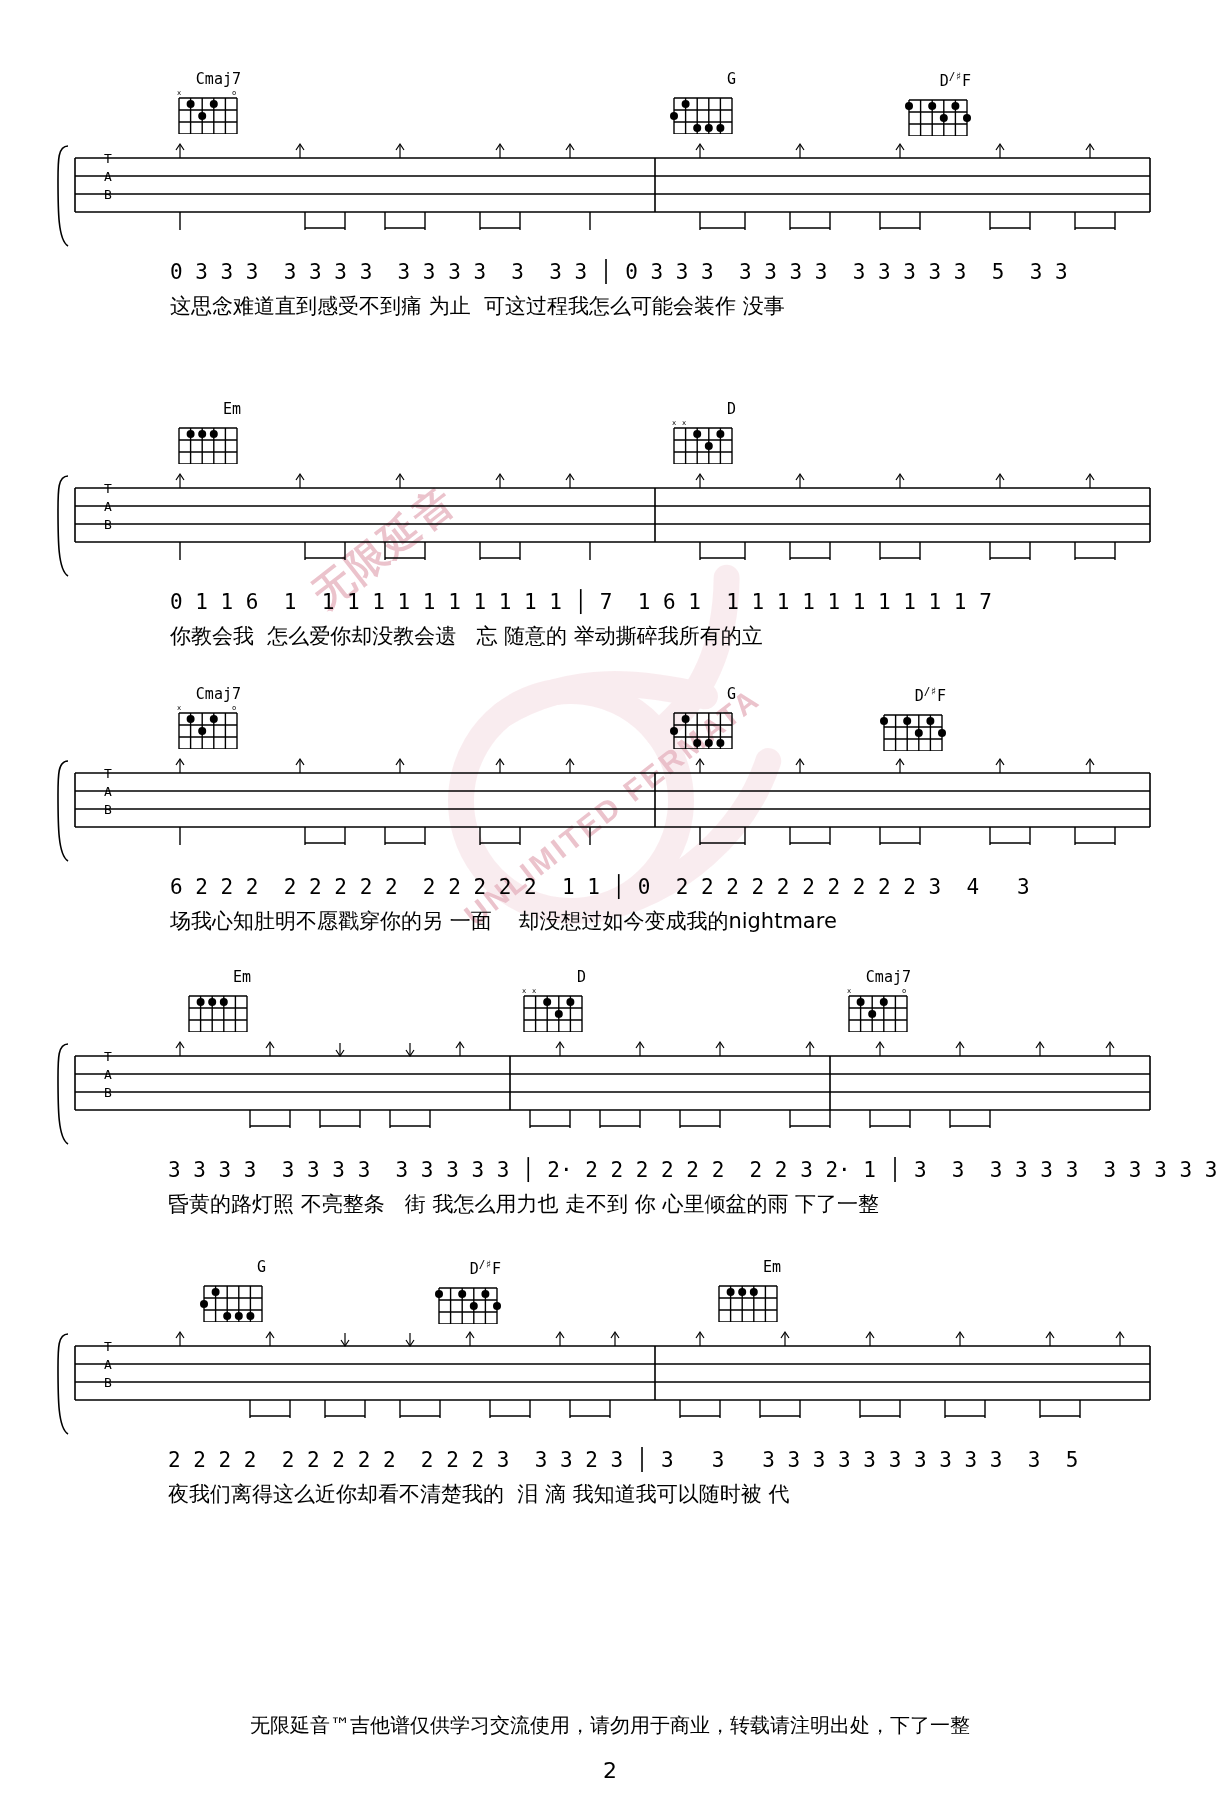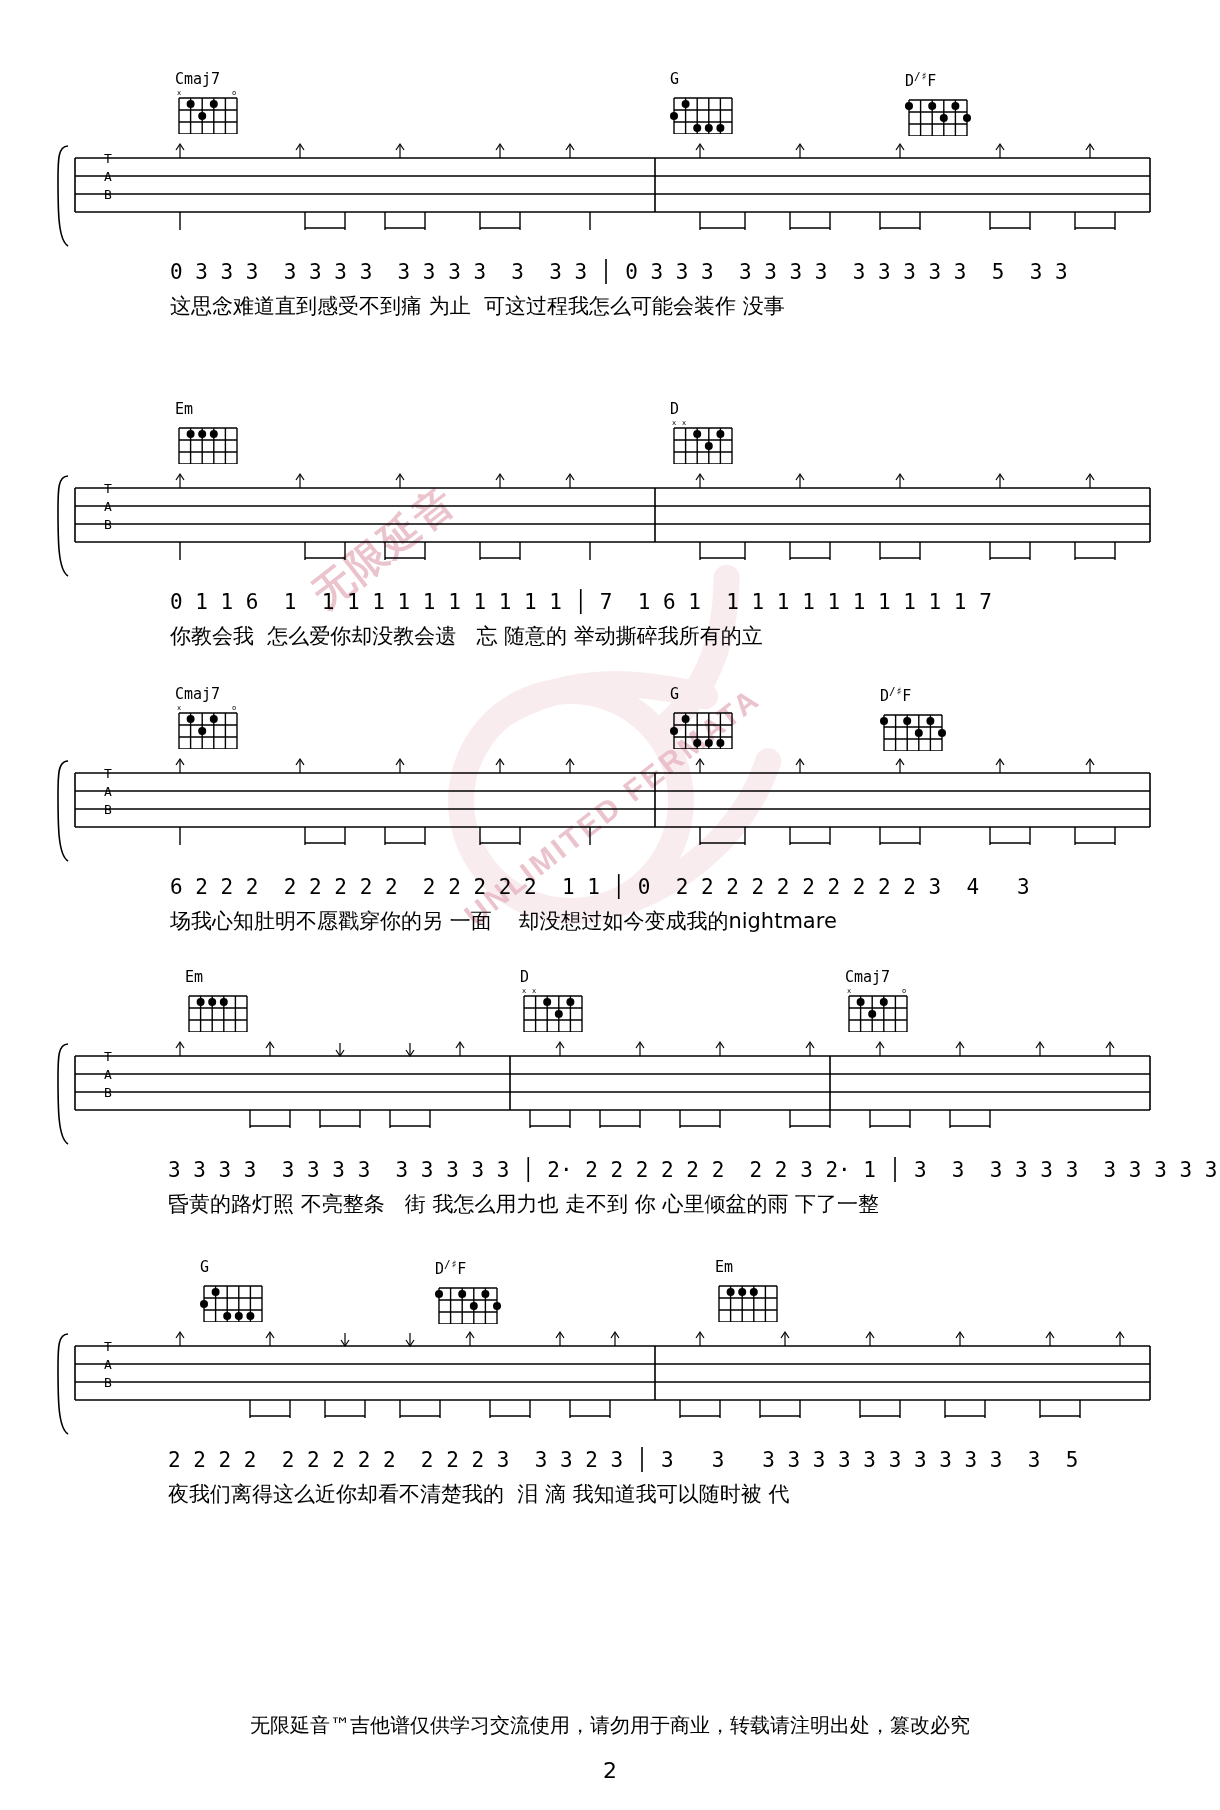--- a/index.html
+++ b/index.html
@@ -41,21 +41,21 @@
     font-weight:bold;
     letter-spacing:3px;
     white-space:nowrap;
     pointer-events:none;
     opacity:.85;
   }
 
   
   .system { position:absolute; left:0; width:1220px; }
 
-  .chords { position:relative; height:70px; }
+  .chords { position:relative; height:70px;text-align:right; }
   .chord { position:absolute; top:0; }
   .chord-name {
     font-family:"DejaVu Sans Mono", monospace;
     font-size:15px;
     color:#000;
     margin-bottom:2px;
     white-space:nowrap;
   }
   .chord-name sup { font-size:11px; }
 
@@ -902,17 +902,17 @@
         </g>
         <path d="M68 6 C 58 6 58 20 58 40 C 58 70 58 100 68 106" stroke="#000" stroke-width="1.6" fill="none"></path>
       </svg>
     </div>
 
     <div class="numrow" style="top:190px; padding-left:168px;">2 2 2 2  2 2 2 2 2  2 2 2 3  3 3 2 3 │ 3   3   3 3 3 3 3 3 3 3 3 3  3  5</div>
     <div class="lyrrow" style="top:222px; padding-left:168px;">夜我们离得这么近你却看不清楚我的  泪 滴 我知道我可以随时被 代</div>
   </div>
 
   <div class="footer">
-    <span>无限延音™吉他谱仅供学习交流使用，请勿用于商业，转载请注明出处，篡改必究</span>
+    <span>无限延音™吉他谱仅供学习交流使用，请勿用于商业，转载请注明出处，下了一整</span>
   </div>
   <div class="pagenum">2</div>
 
 </div>
 
 </body></html>

